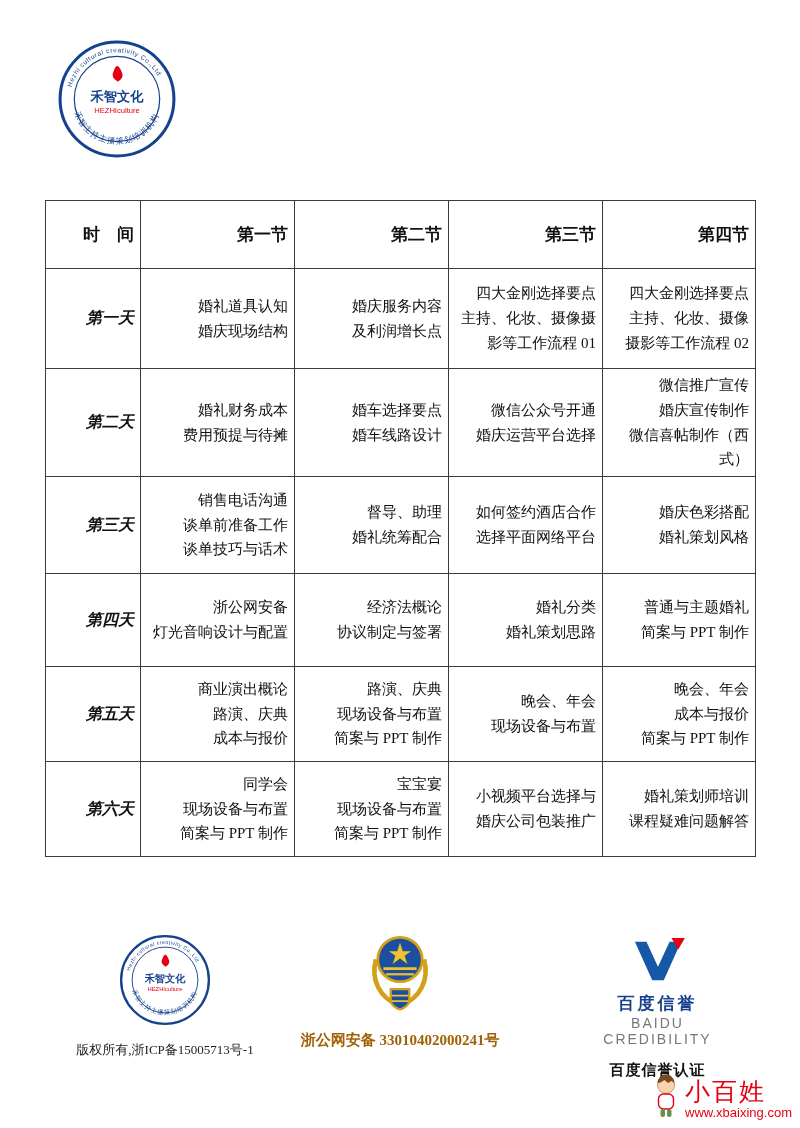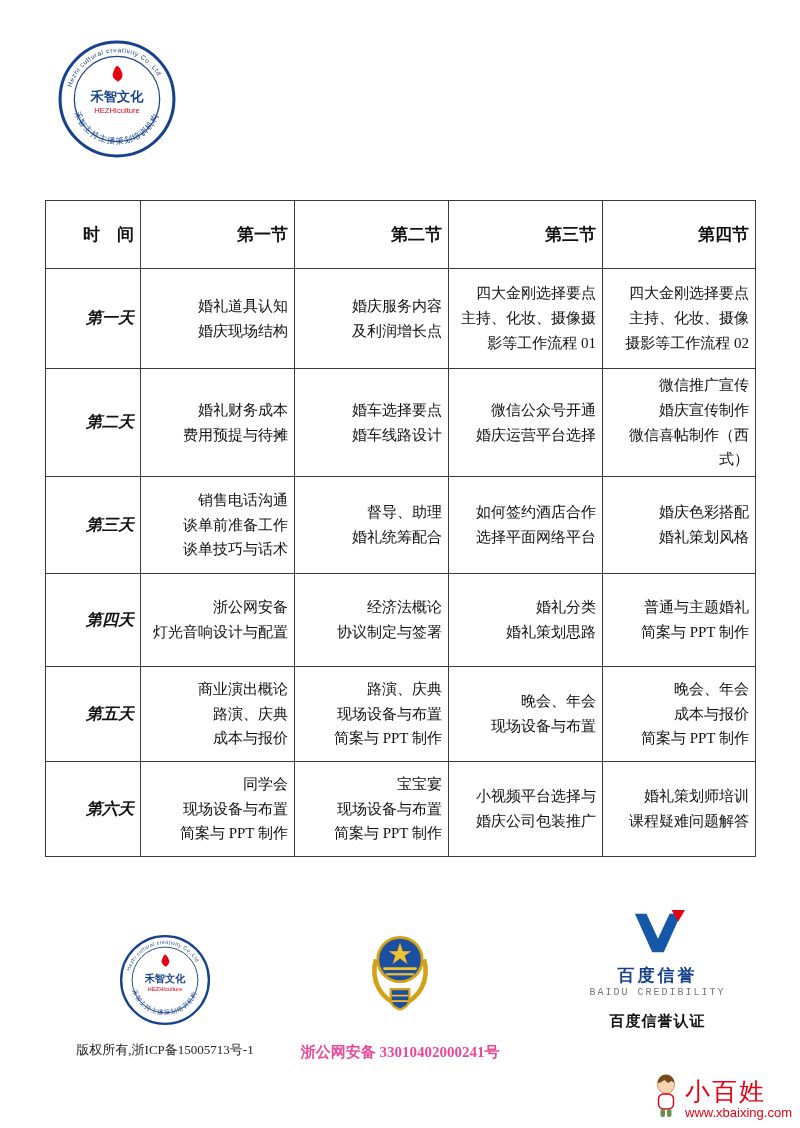--- a/index.html
+++ b/index.html
@@ -27,26 +27,26 @@
   #course-table tbody tr:nth-child(1){height:100px;}
   #course-table tbody tr:nth-child(2){height:97px;}
   #course-table tbody tr:nth-child(3){height:97px;}
   #course-table tbody tr:nth-child(4){height:93px;}
   #course-table tbody tr:nth-child(5){height:95px;}
   #course-table tbody tr:nth-child(6){height:95px;}
   
   .footer-col{position:absolute;text-align:center;}
   #footer-copyright-col{left:45px;top:933px;width:240px;}
   #footer-police-col{left:300px;top:928px;width:200px;}
-  #footer-baidu-col{left:575px;top:908px;width:165px;}
+  #footer-baidu-col{left:575px;top:936px;width:165px;}
   #copyright-text{margin-top:10px;font-size:13px;color:#222;}
-  #police-text{margin-top:24px;font-size:15px;font-weight:bold;color:#ec4899;}
+  #police-text{margin-top:12px;font-size:15px;font-weight:bold;color:#a16207;}
   #baidu-title{margin-top:2px;font-size:17px;font-weight:bold;letter-spacing:3px;color:#16418c;}
-  #baidu-subtitle{font-size:10px;letter-spacing:2px;color:#777;
-    font-family:Liberation Mono, monospace;}
+  #baidu-subtitle{font-size:14px;letter-spacing:2px;color:#777;
+    font-family:Liberation Sans, sans-serif;}
   #baidu-cert{margin-top:14px;font-size:15px;font-weight:bold;color:#111;letter-spacing:1px;}
   
   #watermark{
     position:absolute;right:8px;top:1074px;display:flex;align-items:center;gap:4px;
   }
   #watermark-textcol{display:flex;flex-direction:column;align-items:flex-start;}
   #watermark-brand{font-size:25px;font-weight:normal;color:#e60012;letter-spacing:2px;line-height:1.1;}
   #watermark-url{font-size:13px;color:#e60012;font-family:"Liberation Sans",sans-serif;}
   svg text{font-family:"Liberation Sans","DejaVu Sans",sans-serif;}
 </style>

